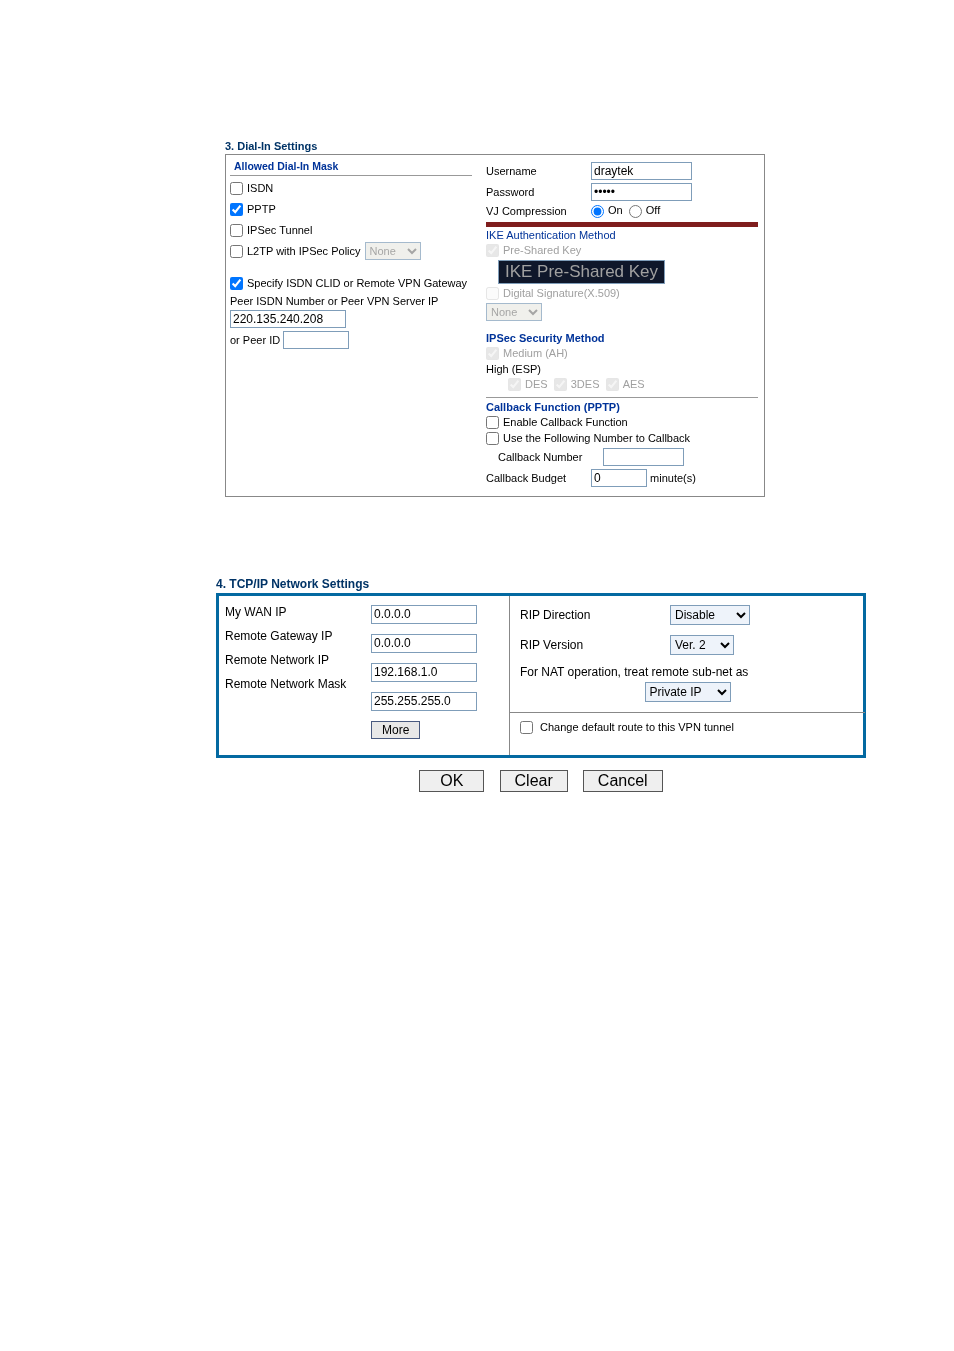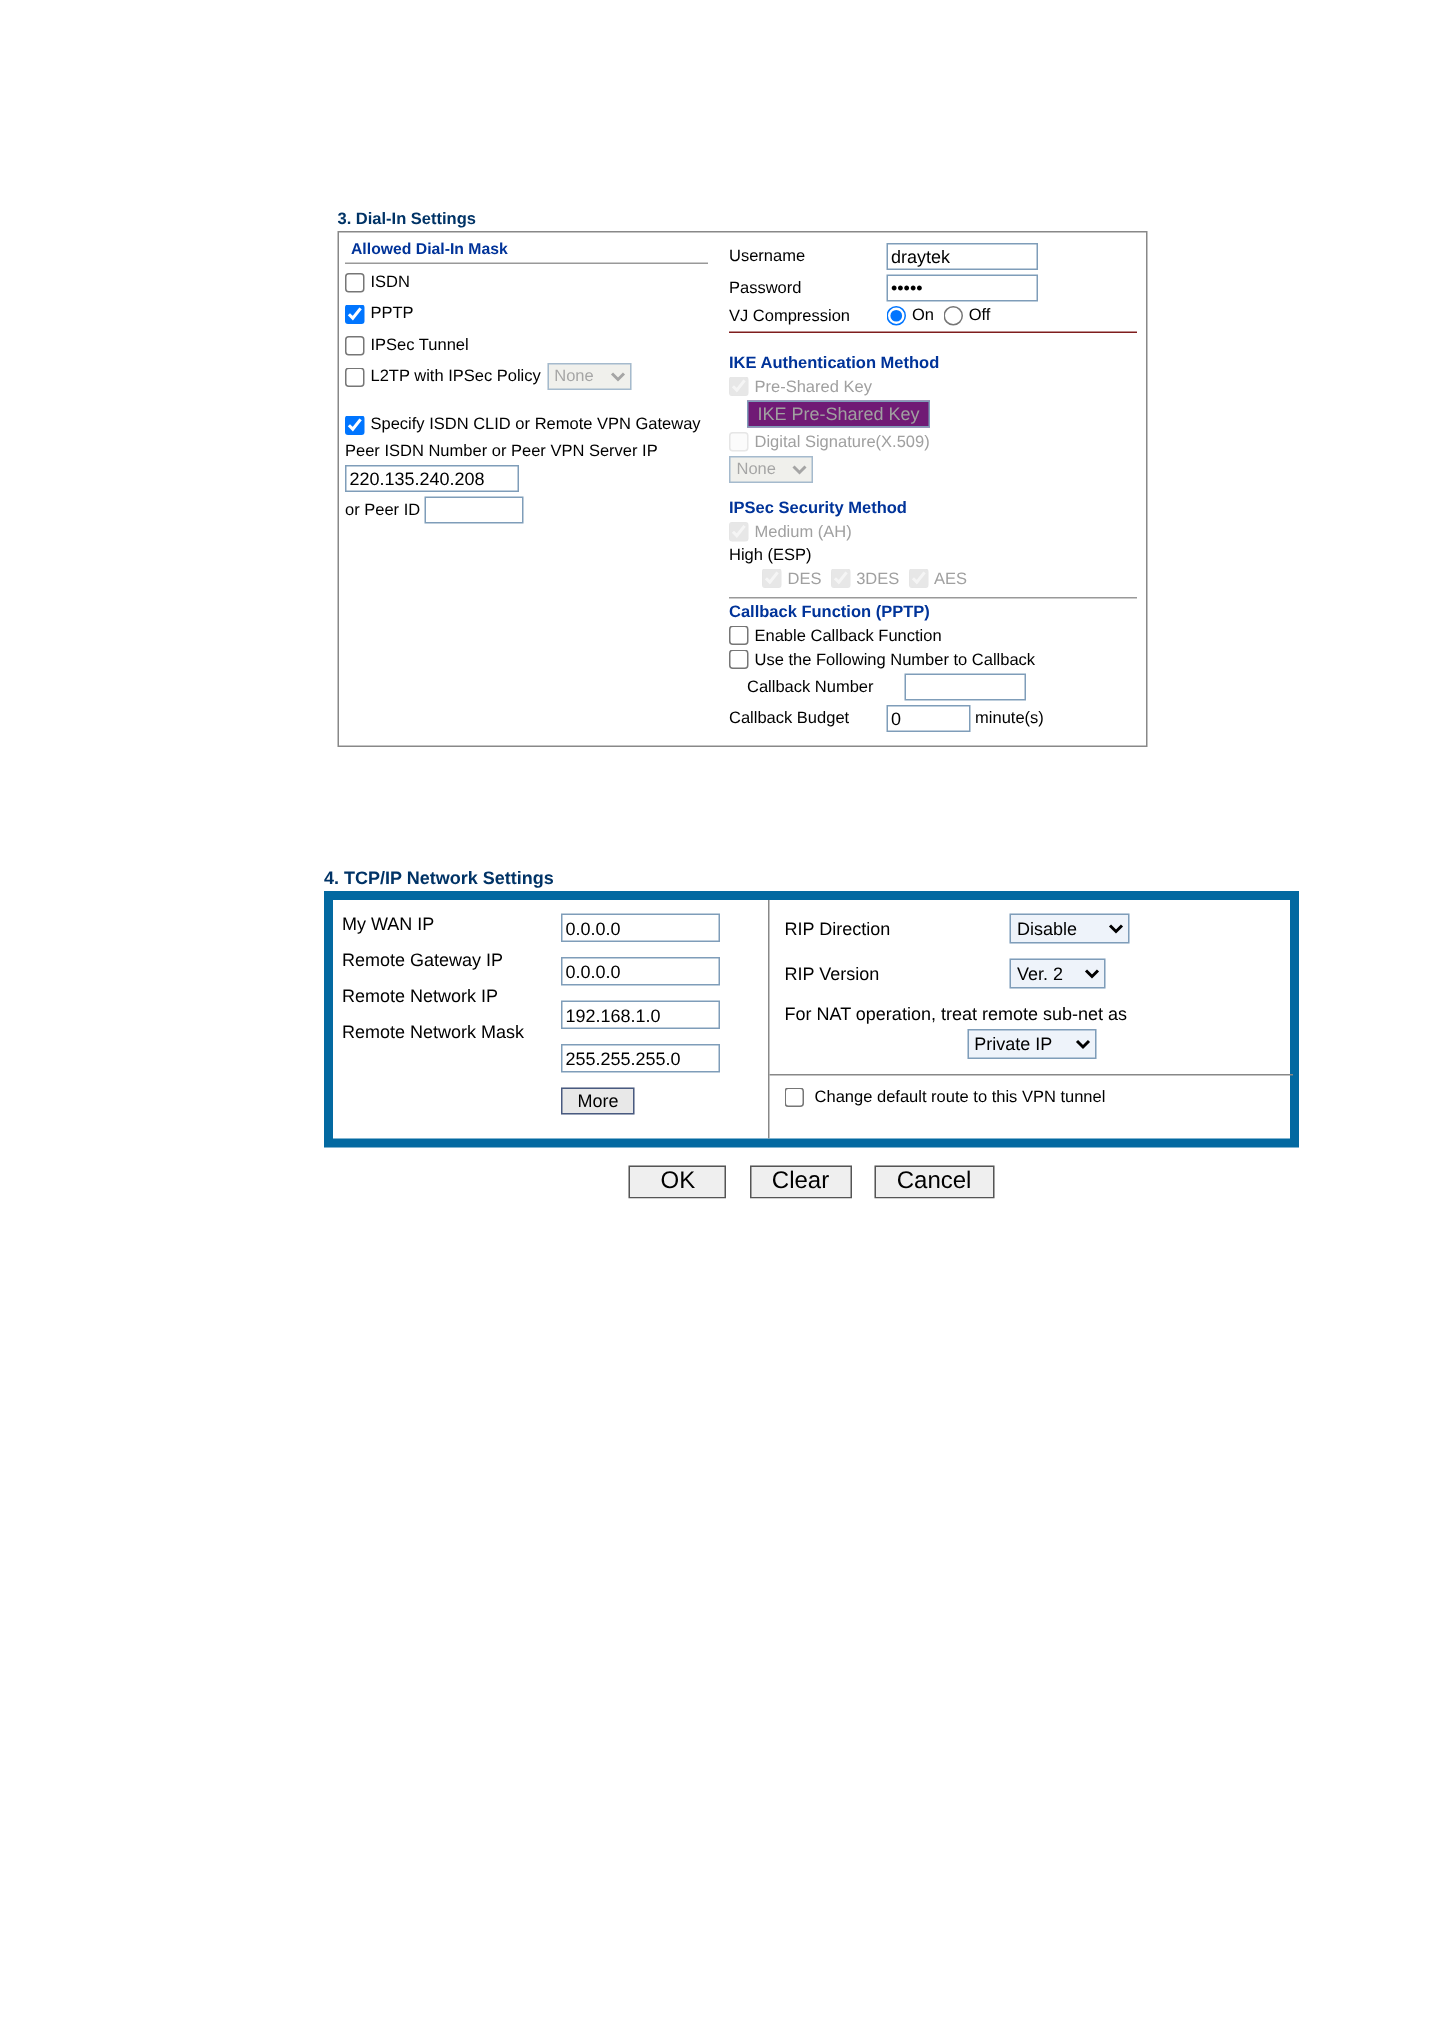--- a/index.html
+++ b/index.html
@@ -9,29 +9,29 @@
     .cols { display: flex; }
     .colL { width: 250px; border-right: 0px; padding: 2px 4px 6px 4px; box-sizing: border-box; }
     .colR { flex: 1; padding: 4px 6px 6px 10px; box-sizing: border-box; }
     .hdr { color: #003399; font-weight: bold; font-size: 10.5px; border-bottom: 1px solid #999; padding: 3px 2px 3px 4px; }
     .row { display: flex; align-items: center; margin: 3px 0; font-size: 11px; }
     .row.line { min-height: 18px; }
     .row label, .row span.lbl { font-size: 11px; }
     input[type="text"], input[type="password"] { border: 1px solid #7f9db9; font-size: 12px; height: 16px; padding: 0 2px; }
     select { border: 1px solid #7f9db9; font-size: 11px; height: 18px; background: #ebebe4; }
     .dim { color: #a0a0a0; }
-    button.grey { background:#701a75; border:1px solid #7f9db9; color:#a0a0a0; font-size:12px; padding:1px 6px; }
+    button.grey { background:#0f172a; border:1px solid #7f9db9; color:#a0a0a0; font-size:17px; padding:1px 6px; }
     .two-col-row { display:flex; align-items:center; margin:3px 0; }
     .two-col-row .lcell { width:105px; font-size:11px; }
     .two-col-row .rcell input { width:95px; }
     .sub { margin-left:12px; }
 
     
     .sec4 { margin: 80px 0 0 216px; width: 650px; }
-    .tbl4 { border:6px solid #0369a1; display:flex; }
+    .tbl4 { border:3px solid #0369a1; display:flex; }
     .tbl4 .c1 { width: 150px; padding: 6px 4px 6px 6px; box-sizing:border-box; }
     .tbl4 .c2 { width: 140px; padding: 6px 2px 6px 2px; box-sizing:border-box; }
     .tbl4 .c3 { border-left:1px solid #888; flex:1; padding: 6px 8px 6px 10px; box-sizing:border-box; }
     .tbl4 .frow { margin: 3px 0 10px 0; font-size:12px; display:flex; align-items:center; }
     .tbl4 input[type="text"] { width: 100px; height:17px; }
     .more { border:1px solid #495a80; background:#e8e8e8; padding:1px 10px; font-size:12px; }
     .sel4 { border:1px solid #7f9db9; background:#eef3fa; font-size:12px; height:20px; }
     .sel4.drop { padding-right:2px; }
     .btnrow { text-align:center; margin-top: 12px; }
     .btnrow button { border:1px solid #555; background:#efefef; font-size:16px; padding:1px 14px; margin:0 6px; }
@@ -94,21 +94,21 @@
           <span class="rcell"><input type="password" value="xxxxx" style=""></span>
         </div>
         <div class="two-col-row">
           <span class="lcell">VJ Compression</span>
           <span>
             <input type="radio" name="vj" checked="" style=""><span>On</span>
             &nbsp;<input type="radio" name="vj" style=""><span>Off</span>
           </span>
         </div>
 
-        <div style="color:#003399;font-weight:bold;border-top:1px solid #7f1d1d;margin-top:4px;padding-top:14px;">IKE Authentication Method</div>
+        <div style="color:#003399;font-weight:normal;border-top:5px solid #7f1d1d;margin-top:4px;padding-top:2px;">IKE Authentication Method</div>
         <div class="row dim">
             <input type="checkbox" checked="" disabled="" style="">
             <span>Pre-Shared Key</span>
           </div>
         <div class="row sub">
             <button class="grey">IKE Pre-Shared Key</button>
           </div>
         <div class="row dim">
             <input type="checkbox" disabled="" style="">
             <span>Digital Signature(X.509)</span>

